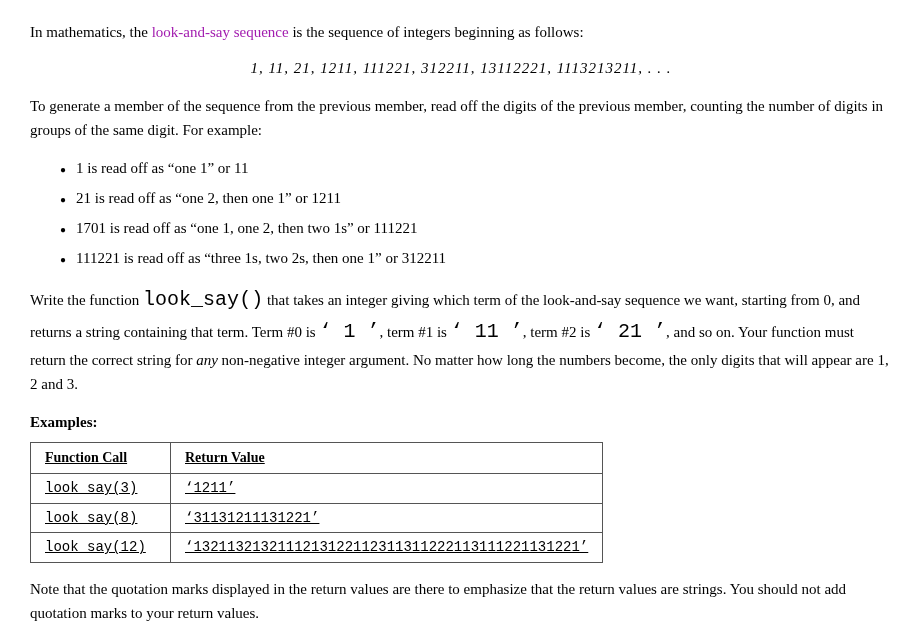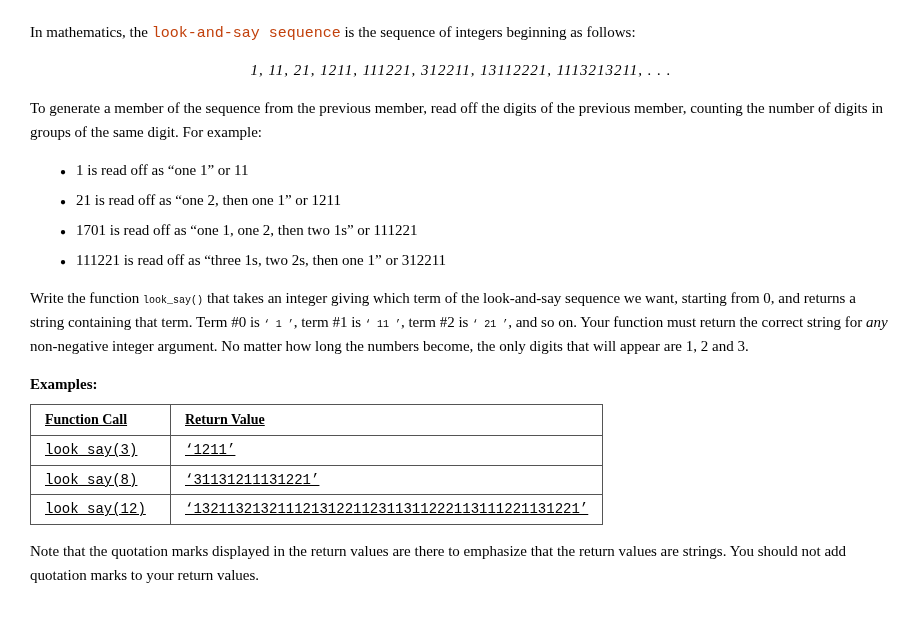--- a/index.html
+++ b/index.html
@@ -12,23 +12,22 @@
       font-family: Georgia, 'Times New Roman', serif;
       font-size: 15px;
       color: #000;
       background: #fff;
       padding: 20px 30px;
       line-height: 1.6;
       max-width: 922px;
     }
 
     .link {
-      color: #c2410c;
+      color: #a21caf;
       text-decoration: none;
-      font-family: Liberation Mono, monospace;
     }
 
     .intro-paragraph {
       margin-bottom: 12px;
     }
 
     .sequence-line {
       text-align: center;
       margin: 10px 0 14px 0;
       font-style: italic;
@@ -56,21 +55,21 @@
       margin-right: 10px;
       flex-shrink: 0;
     }
 
     .function-paragraph {
       margin-bottom: 14px;
     }
 
     code, .mono {
       font-family: 'Courier New', Courier, monospace;
-      font-size: 10px;
+      font-size: 20px;
     }
 
     .examples-heading {
       font-weight: bold;
       margin-bottom: 8px;
     }
 
     table {
       border-collapse: collapse;
       margin-bottom: 14px;

